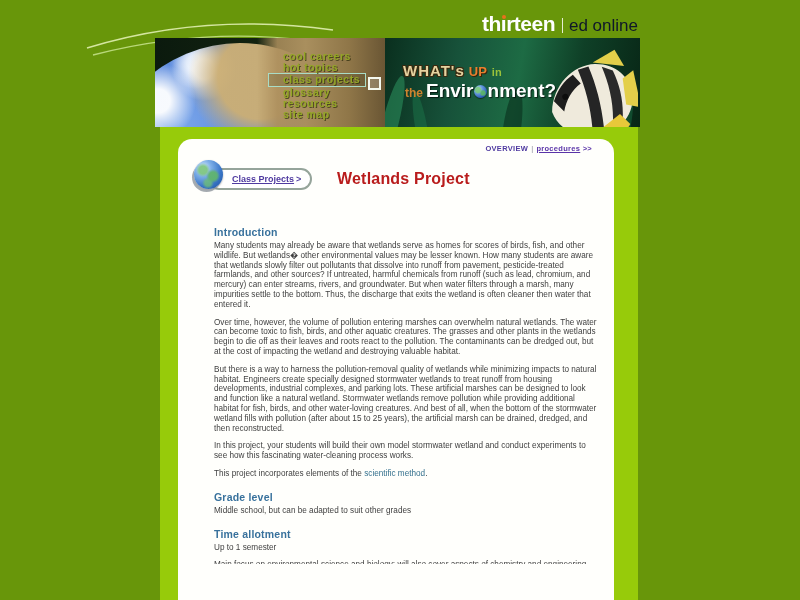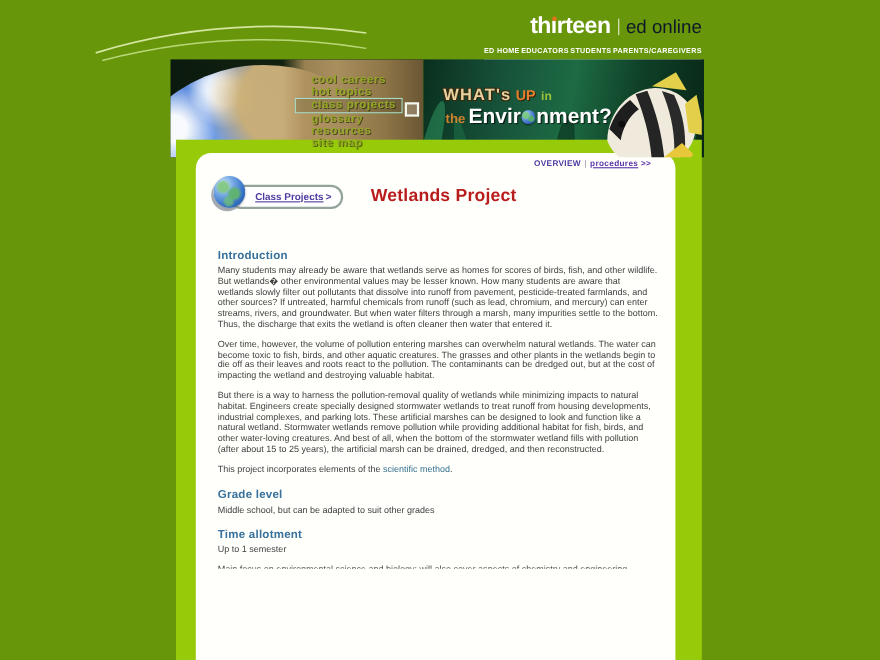--- a/index.html
+++ b/index.html
@@ -14,21 +14,21 @@
   .brand-name{font-size:21px;font-weight:bold;color:#fff;letter-spacing:-0.5px;position:relative;}
   .brand-name .di{position:relative;}
   .brand-name .dot{position:absolute;left:1px;top:3px;width:4px;height:4px;border-radius:50%;background:#e8711c;}
   .brand-sep{display:inline-block;width:1px;height:15px;background:#e6eed2;margin:0 6px 2px 7px;vertical-align:middle;}
   .brand-suffix{font-size:17px;font-weight:400;color:#0f172a;}
   .top-nav{position:absolute;left:440px;top:43px;width:198px;display:flex;justify-content:space-between;
            border-bottom:1px solid #f0f4e0;padding-bottom:4px;}
   .top-nav span{font-size:6.5px;font-weight:bold;color:#fff;letter-spacing:0.3px;cursor:pointer;}
 
   
-  .banner{position:absolute;left:155px;top:38px;width:560px;height:89px;display:flex;margin-top:16px;}
+  .banner{position:absolute;left:155px;top:38px;width:560px;height:89px;display:flex;}
 
   .earth-seg{position:relative;width:230px;height:89px;overflow:hidden;background:linear-gradient(90deg,#0b1a0e,#1b2c12);}
   .earth{position:absolute;left:-55px;top:5px;width:280px;height:280px;border-radius:50%;
     background:
       radial-gradient(circle at 160px 34px, rgba(205,175,115,.95) 0 42px, rgba(205,175,115,0) 72px),
       radial-gradient(circle at 58px 58px, rgba(255,255,255,.95) 0 12px, rgba(255,255,255,0) 38px),
       radial-gradient(circle at 104px 26px, rgba(255,255,255,.85) 0 10px, rgba(255,255,255,0) 32px),
       radial-gradient(circle at 36px 112px, rgba(255,255,255,.8) 0 13px, rgba(255,255,255,0) 42px),
       radial-gradient(circle at 95px 20px, rgba(240,248,255,.7) 0 8px, rgba(240,248,255,0) 26px),
       radial-gradient(circle at 80px 80px, #7aa6ea 0%, #3a6cd0 45%, #1c3f9a 75%, #102a70 100%);}
@@ -82,21 +82,21 @@
       radial-gradient(circle at 14px 23px, rgba(110,190,120,.8) 0 3px, rgba(110,190,120,0) 6px),
       radial-gradient(circle at 9px 8px, #dceeff 0%, #7fb0e8 28%, #3a76c8 62%, #1d4f9a 100%);
     box-shadow:-2px 3px 0 rgba(150,158,165,.85), 0 1px 2px rgba(0,0,0,.35);}
   .crumb-pill{position:absolute;left:14px;top:8px;height:22px;width:104px;box-sizing:border-box;
     border:2px solid #95a49a;border-radius:12px;background:#fff;display:flex;align-items:center;
     padding-left:22px;white-space:nowrap;}
   .crumb-link{font-size:9px;font-weight:bold;color:#4f3aa0;text-decoration:underline;cursor:pointer;}
   .crumb-chev{font-size:9px;font-weight:bold;color:#4f3aa0;margin-left:2px;}
   .page-title{position:absolute;left:143px;top:10px;font-size:16px;font-weight:bold;color:#b91c1c;letter-spacing:0.2px;}
 
-  .content{padding:0 16px 0 20px;margin-top:31px;}
+  .content{padding:0 16px 0 36px;margin-top:31px;}
   .content h3{font-size:10.5px;font-weight:bold;color:#38719c;margin:12px 0 3px 0;letter-spacing:0.2px;}
   .content h3.first{margin-top:0;}
   .content p{font-size:8.2px;line-height:9.8px;color:#3f3f3f;margin:0 0 8px 0;}
   .content .link-teal{color:#35718e;cursor:pointer;}
   .content p.clip{height:4px;overflow:hidden;margin-bottom:0;}
 </style>
 </head>
 <body>
 
 <div class="stage">
@@ -176,20 +176,21 @@
         <span class="crumb-chev">&gt;</span>
       </div>
       <div class="page-title">Wetlands Project</div>
     </div>
 
     <div class="content">
       <h3 class="first">Introduction</h3>
       <p>Many students may already be aware that wetlands serve as homes for scores of birds, fish, and other wildlife. But wetlands� other environmental values may be lesser known. How many students are aware that wetlands slowly filter out pollutants that dissolve into runoff from pavement, pesticide-treated farmlands, and other sources? If untreated, harmful chemicals from runoff (such as lead, chromium, and mercury) can enter streams, rivers, and groundwater. But when water filters through a marsh, many impurities settle to the bottom. Thus, the discharge that exits the wetland is often cleaner then water that entered it.</p>
       <p>Over time, however, the volume of pollution entering marshes can overwhelm natural wetlands. The water can become toxic to fish, birds, and other aquatic creatures. The grasses and other plants in the wetlands begin to die off as their leaves and roots react to the pollution. The contaminants can be dredged out, but at the cost of impacting the wetland and destroying valuable habitat.</p>
       <p>But there is a way to harness the pollution-removal quality of wetlands while minimizing impacts to natural habitat. Engineers create specially designed stormwater wetlands to treat runoff from housing developments, industrial complexes, and parking lots. These artificial marshes can be designed to look and function like a natural wetland. Stormwater wetlands remove pollution while providing additional habitat for fish, birds, and other water-loving creatures. And best of all, when the bottom of the stormwater wetland fills with pollution (after about 15 to 25 years), the artificial marsh can be drained, dredged, and then reconstructed.</p>
+      <p>In this project, your students will build their own model stormwater wetland and conduct experiments to see how this fascinating water-cleaning process works.</p>
       <p><span>This project incorporates elements of the </span><span class="link-teal">scientific method</span><span>.</span></p>
 
       <h3>Grade level</h3>
       <p>Middle school, but can be adapted to suit other grades</p>
 
       <h3>Time allotment</h3>
       <p>Up to 1 semester</p>
 
       <p class="clip">Main focus on environmental science and biology; will also cover aspects of chemistry and engineering.</p>
     </div>

